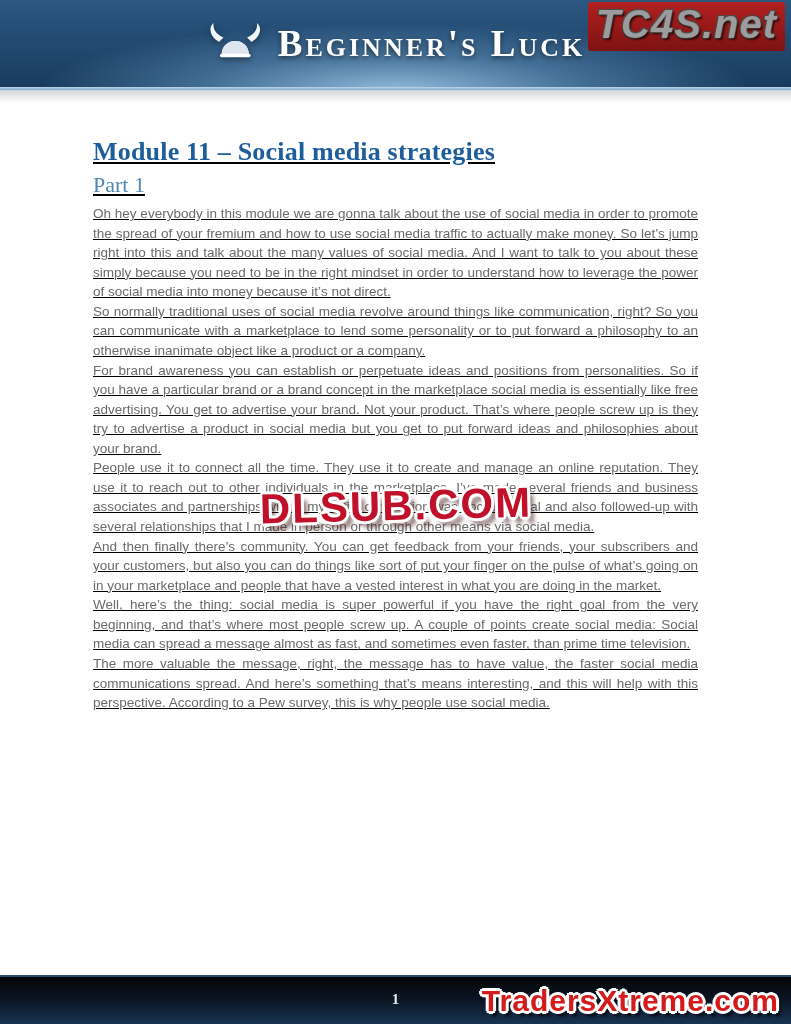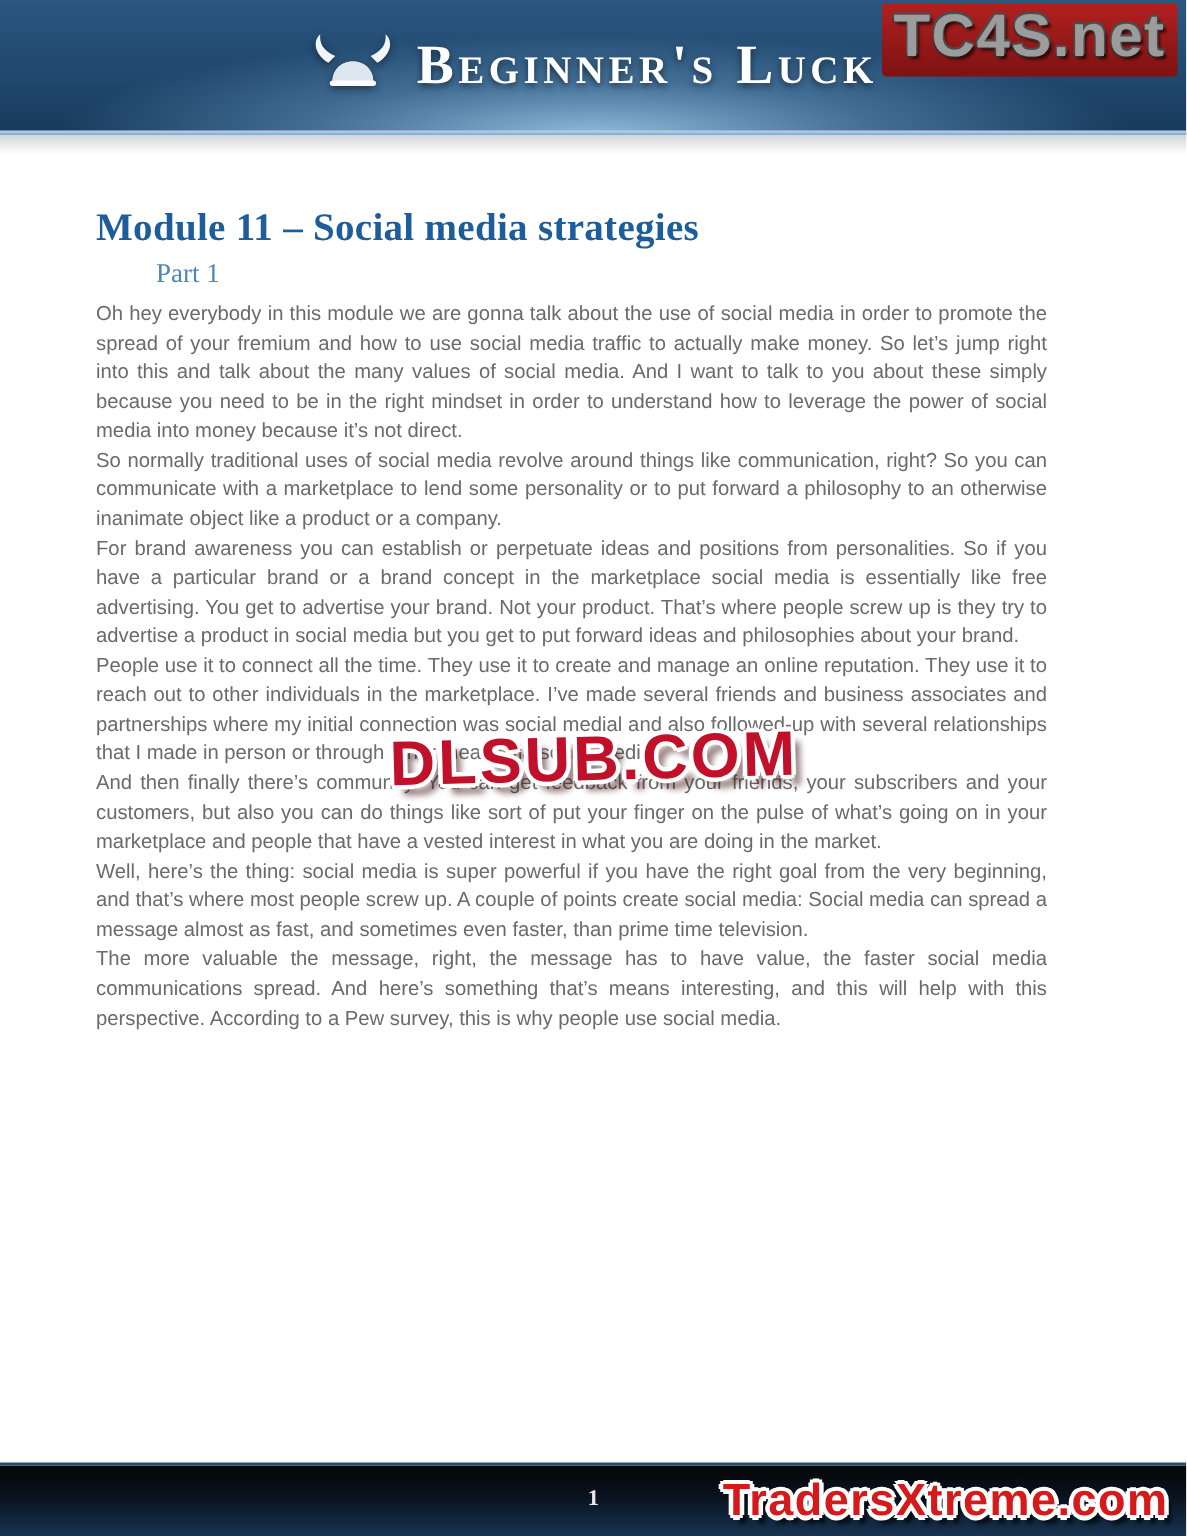--- a/index.html
+++ b/index.html
@@ -36,31 +36,32 @@
     color:#ffffff; text-shadow:0 2px 5px rgba(0,0,0,.55);
   }
 
   .tc4s {
     position:absolute; top:2px; right:6px;
     font-size:40px; font-weight:bold; letter-spacing:1px;
     color:#9c9c9c;
     background:linear-gradient(180deg,#b22020 0%, #7e1212 100%);
     padding:0 8px 4px 8px; border-radius:3px;
     text-shadow:-1px -1px 0 #4c4c4c, 1px -1px 0 #4c4c4c, -1px 1px 0 #333333, 2px 2px 2px rgba(0,0,0,.65);
+    font-style:italic;
   }
 
   
-  .doc { padding:34px 93px 0 64px; }
+  .doc { padding:34px 93px 0 93px;text-decoration:underline; }
   .doc h1 {
     font-family:"Liberation Serif", serif;
     font-size:26px; font-weight:bold; color:#1e5d9c; letter-spacing:.2px;
   }
   .doc h2 {
     font-family:"Liberation Serif", serif;
-    font-size:18px; font-weight:normal; color:#4e86b4; margin-top:5px;margin-left:40px;
+    font-size:22px; font-weight:normal; color:#4e86b4; margin-top:5px;
   }
   .doc p {
     margin-top:0;
     font-size:13.5px; line-height:1.45; color:#6a6a6a;
     text-align:justify;
   }
   .doc p:first-of-type { margin-top:6px; }
 
   
   .dlsub {

